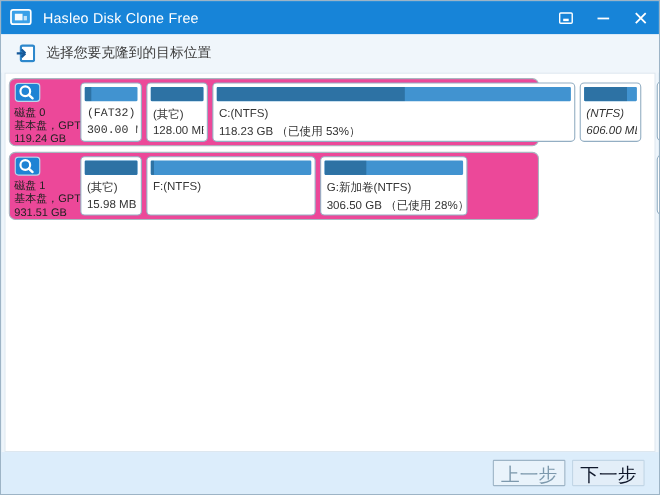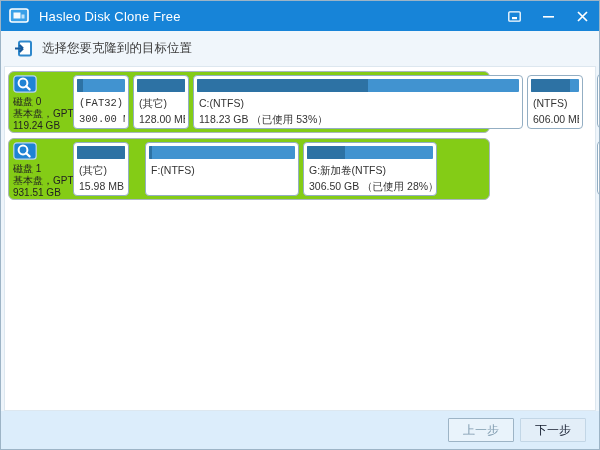--- a/index.html
+++ b/index.html
@@ -27,21 +27,21 @@
   .header .htext{font-size:12.5px;color:#3c3c3c;}
   
   .panel{
     position:absolute;left:3px;right:3px;top:65px;bottom:38px;
     background:#fff;border:1px solid #dde7ef;box-sizing:border-box;
   }
   .disk-list{position:absolute;left:2px;top:4px;right:-10px;}
   .disk-row-wrap{position:relative;height:63px;margin-bottom:4px;}
   .disk-row{
     position:absolute;left:1px;top:0;width:482px;height:62px;
-    border:1px solid #a9b6c0;border-radius:6px;background:#84cc16;
+    border:1px solid #a9b6c0;border-radius:6px;background:#ec4899;
     box-sizing:border-box;display:flex;
   }
   .disk-info{width:64px;padding:2px 0 0 4px;box-sizing:border-box;flex:none;}
   .disk-info .dline{font-size:10px;line-height:12px;color:#222;white-space:nowrap;}
   .disk-icon{width:24px;height:18px;margin:1px 0 1px 0;}
   .partitions{display:flex;gap:4px;padding-top:3px;flex:none;}
   .part{
     height:54px;border:1px solid #93aec3;border-radius:4px;background:#fff;
     box-sizing:border-box;position:relative;flex:none;cursor:pointer;
   }
@@ -57,21 +57,21 @@
     position:absolute;right:-6px;top:3px;width:14px;height:54px;
     border:1px solid #93aec3;border-radius:4px 0 0 4px;background:#fff;box-sizing:border-box;
   }
   
   .footer{
     position:absolute;left:0;right:0;bottom:0;height:38px;background:#dcedfb;
     display:flex;align-items:center;justify-content:flex-end;gap:6px;padding-right:13px;box-sizing:border-box;
   }
   .btn{
     width:66px;height:24px;background:#e9f3fb;border:1px solid #9db4c6;
-    color:#7d99ad;font-size:12px;font-family:inherit;border-radius:1px;cursor:pointer;
+    color:#7d99ad;font-size:17px;font-family:inherit;border-radius:1px;cursor:pointer;
   }
   .btn.disabled{border-color:#c2d6e6;color:#0f172a;background:#e3eef8;cursor:default;}
 </style>
 </head>
 <body style="--titlebar: #1784d8; --bar-used: #2d72a4; --bar-free: #4193d0;">
 
 <div class="titlebar">
   <span class="appicon">
     <svg width="20" height="16" viewBox="0 0 20 16">
       <rect x="1" y="1" width="18" height="13" rx="2" fill="#3aa0e8" stroke="#ffffff" stroke-width="1.6"></rect>
@@ -142,21 +142,21 @@
   </div>
 
   <div class="part" style="width: 330px;">
     <div class="bar">
       <div class="used" style="width: 53%;"></div>
     </div>
     <div class="plabel">C:(NTFS)</div>
     <div class="psize">118.23 GB （已使用 53%）</div>
   </div>
 
-  <div class="part" style="width: 56px;">
+  <div class="part" style="width: 56px; font-style: italic;">
     <div class="bar">
       <div class="used" style="width: 82%;"></div>
     </div>
     <div class="plabel">(NTFS)</div>
     <div class="psize">606.00 MB ...</div>
   </div>
 </div>
     </div>
     <div class="cutoff">
       
@@ -178,21 +178,21 @@
       <div class="partitions">
   <div class="part" style="width: 56px;">
     <div class="bar">
       <div class="used" style="width: 100%;"></div>
     </div>
     <div class="plabel">(其它)</div>
     <div class="psize">15.98 MB</div>
   </div>
 
 
-  <div class="part" style="width: 154px; margin-left: 12px;">
+  <div class="part" style="width: 154px;">
     <div class="bar">
       <div class="used" style="width: 2%;"></div>
     </div>
     <div class="plabel">F:(NTFS)</div>
   </div>
 
   <div class="part" style="width: 134px;">
     <div class="bar">
       <div class="used" style="width: 30%;"></div>
     </div>

